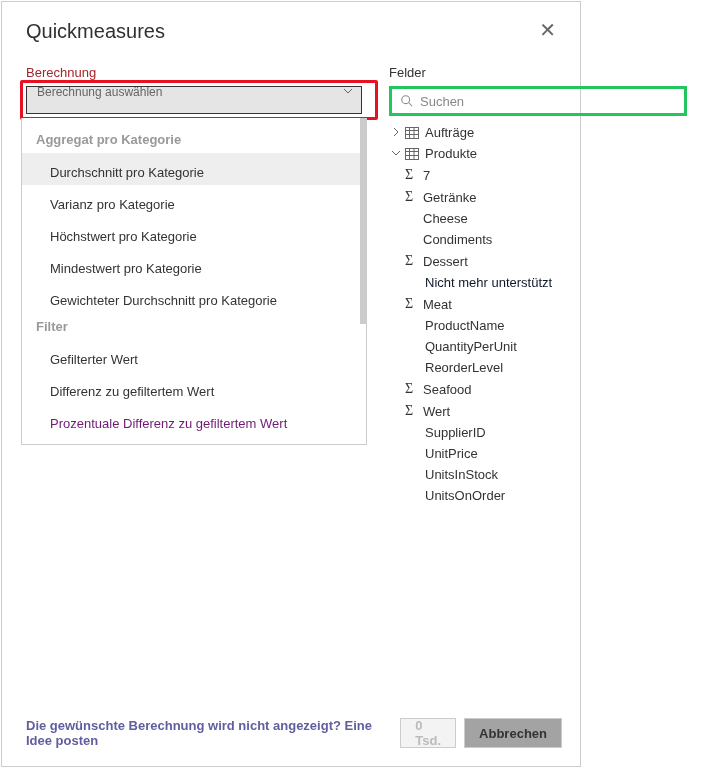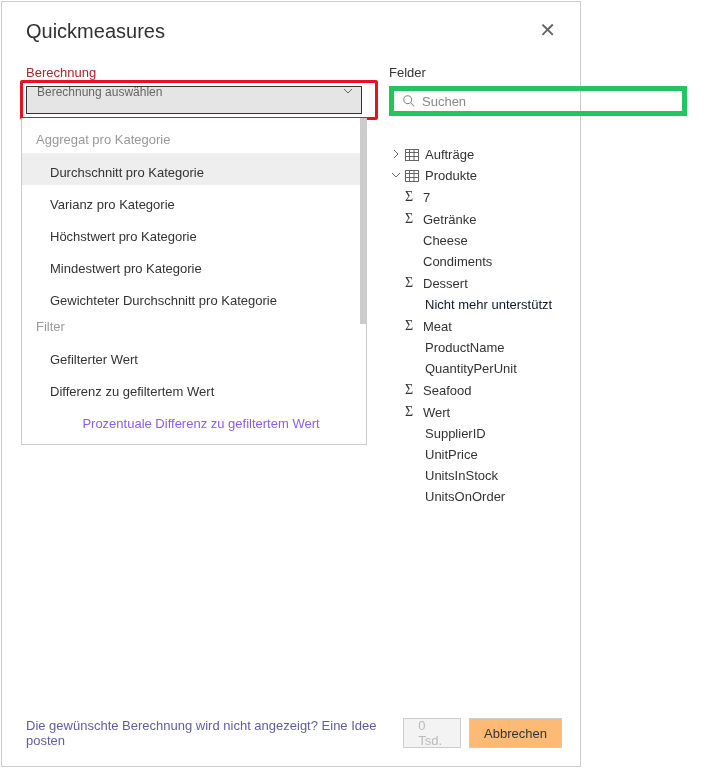--- a/index.html
+++ b/index.html
@@ -113,54 +113,54 @@
       right: 0;
       top: 0;
       bottom: 120px;
       width: 6px;
       background: #ccc;
     }
     .dropdown-group-header {
       color: #999;
       font-size: 13px;
       padding: 6px 14px;
+      font-weight: bold;
     }
     .dropdown-item {
       font-size: 13px;
       color: #333;
       padding: 12px 14px 5px 28px;
       cursor: pointer;
     }
     .dropdown-item.selected {
       background: #eee;
     }
     .dropdown-item.faded {
-      color: #8b5cf6;
-      text-align: center;
+      color: #701a75;
     }
     .search-box {
-      border: 5px solid #22c55e;
+      border: 3px solid #22c55e;
       height: 30px;
       display: flex;
       align-items: center;
       padding: 0 8px;
       width: 298px;
     }
     .search-icon {
       color: #888;
       margin-right: 6px;
       display: flex;
       align-items: center;
     }
     .search-placeholder {
       color: #888;
       font-size: 13px;
     }
     .tree {
-      margin-top: 28px;
+      margin-top: 6px;
     }
     .tree-row {
       display: flex;
       align-items: center;
       padding: 3px 0;
       font-size: 13px;
       color: #333;
       cursor: pointer;
     }
     .tree-chevron {
@@ -190,36 +190,37 @@
     .tree-indent-2 {
       padding-left: 36px;
     }
     .tree-muted {
       color: #0f172a;
     }
     .footer {
       display: flex;
       align-items: center;
       padding: 16px 18px 18px 24px;
+      font-weight: bold;
     }
     .footer-link {
       color: #605e9e;
       font-size: 13px;
       cursor: pointer;
     }
     .footer-buttons {
       display: flex;
       gap: 8px;
       border-radius: 13px;
     }
     .btn {
       height: 30px;
       padding: 0 14px;
       border: 1px solid #ccc;
-      background: #fdba74;
+      background: #a3a3a3;
       font-size: 13px;
       cursor: pointer;
       display: flex;
       align-items: center;
     }
     .btn.disabled {
       background: #f3f3f3;
       color: #bbb;
       cursor: default;
     }
@@ -347,20 +348,23 @@
         <div class="tree-row tree-indent-1">
           <span class="tree-sigma-icon">Σ</span>
           <span>Meat</span>
         </div>
         <div class="tree-row tree-indent-2">
           <span>ProductName</span>
         </div>
         <div class="tree-row tree-indent-2">
           <span>QuantityPerUnit</span>
         </div>
+        <div class="tree-row tree-indent-2">
+          <span>ReorderLevel</span>
+        </div>
         <div class="tree-row tree-indent-1">
           <span class="tree-sigma-icon">Σ</span>
           <span>Seafood</span>
         </div>
         <div class="tree-row tree-indent-1">
           <span class="tree-sigma-icon">Σ</span>
           <span>Wert</span>
         </div>
         <div class="tree-row tree-indent-2">
           <span>SupplierID</span>

